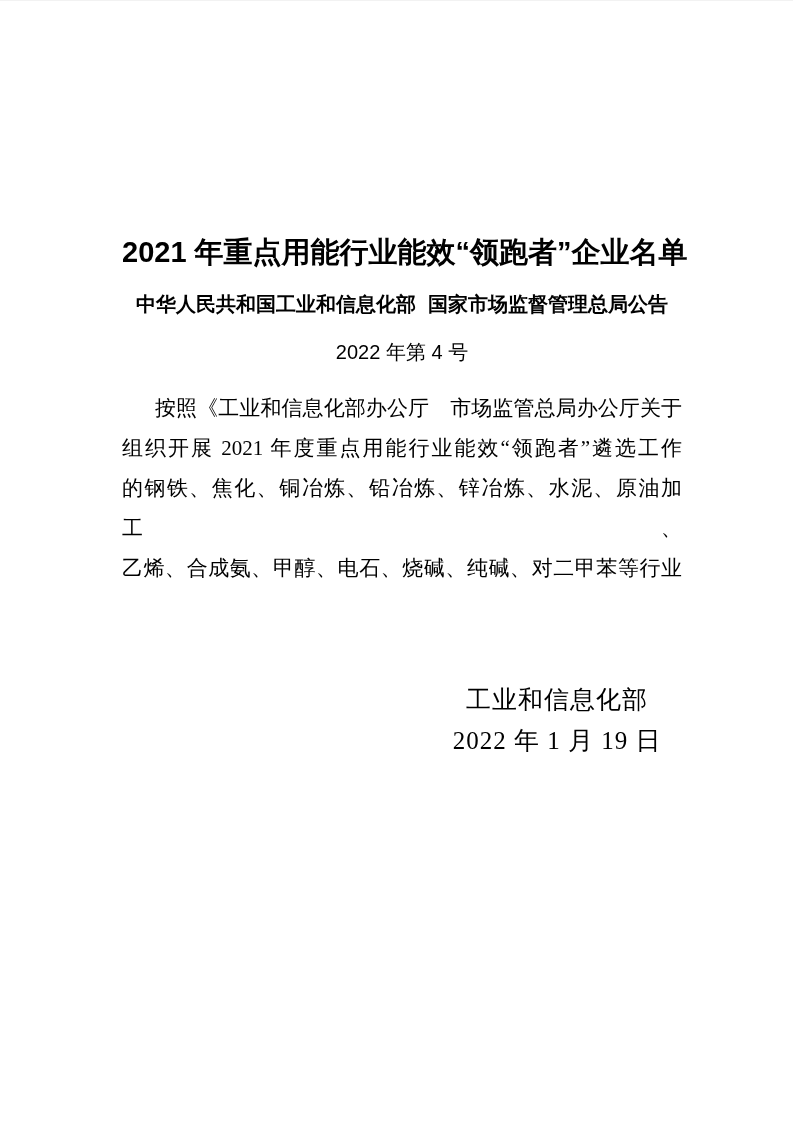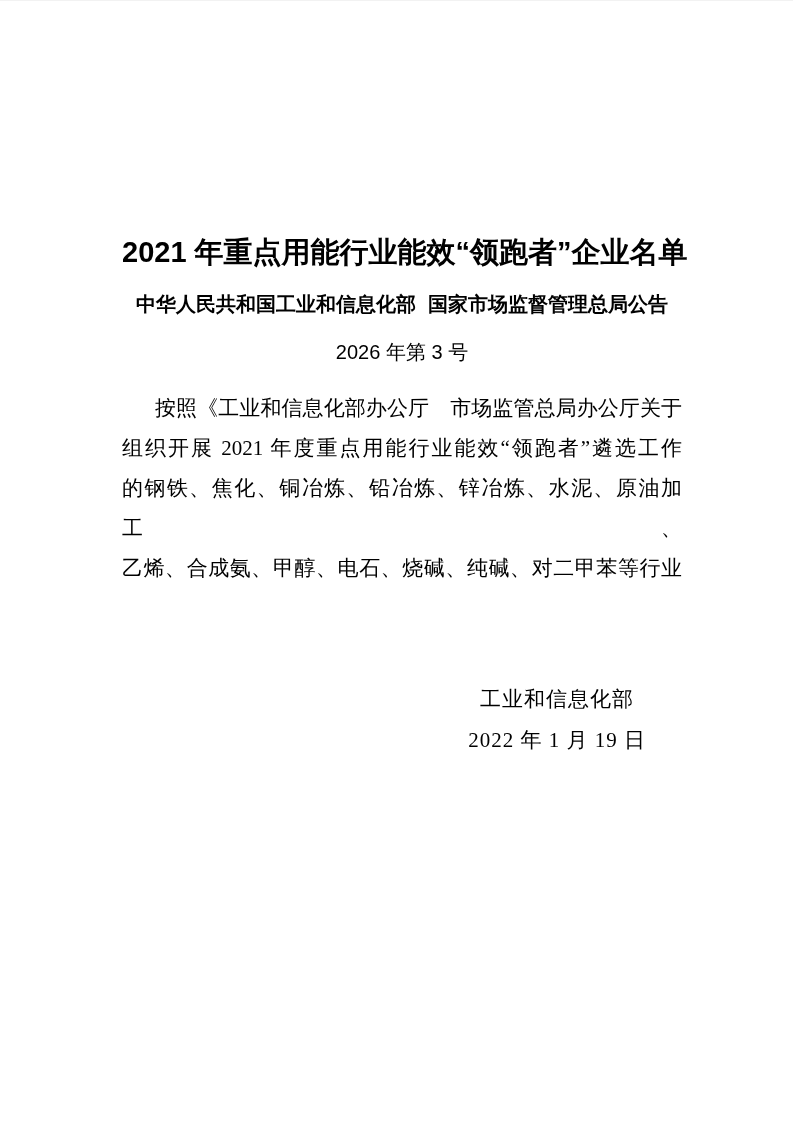--- a/index.html
+++ b/index.html
@@ -63,39 +63,39 @@
   }
   .indent {
     text-indent: 33px;
   }
   .signature {
     margin-top: 91px;
     width: 250px;
     margin-left: 310px;
     text-align: center;
     font-family: "Liberation Serif", serif;
-    font-size: 21px;
+    font-size: 25px;
   }
   .sig-line {
     line-height: 41px;
     letter-spacing: 1px;
     white-space: nowrap;
   }
 </style>
 </head>
 <body>
 
 <div class="page">
   <div class="column">
 
     <h1 class="title">2021 年重点用能行业能效“领跑者”企业名单</h1>
 
     <h2 class="subtitle">中华人民共和国工业和信息化部 国家市场监督管理总局公告</h2>
 
-    <div class="doc-number">2026 年第 3 号</div>
+    <div class="doc-number">2022 年第 4 号</div>
 
     <div class="body-text">
       <div class="line justify indent">按照《工业和信息化部办公厅　市场监管总局办公厅关于</div>
       <div class="line justify">组织开展 2021 年度重点用能行业能效“领跑者”遴选工作</div>
       <div class="line justify">的钢铁、焦化、铜冶炼、铅冶炼、锌冶炼、水泥、原油加工、</div>
       <div class="line justify">乙烯、合成氨、甲醇、电石、烧碱、纯碱、对二甲苯等行业</div>
     </div>
 
     <div class="signature">
       <div class="sig-line">工业和信息化部</div>

